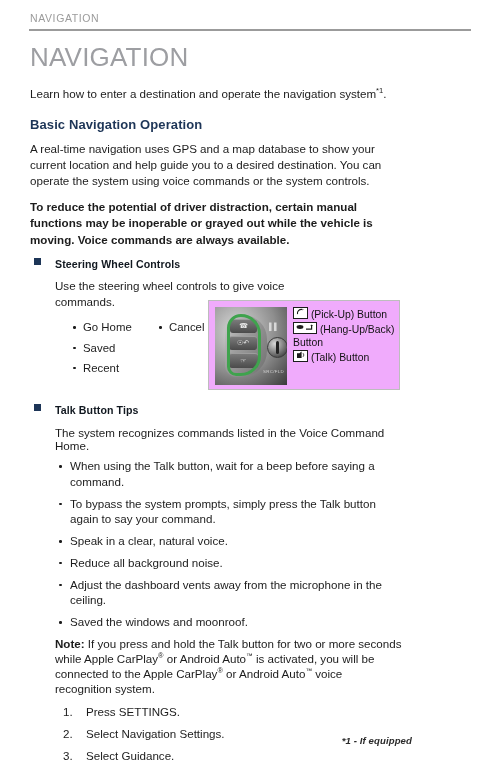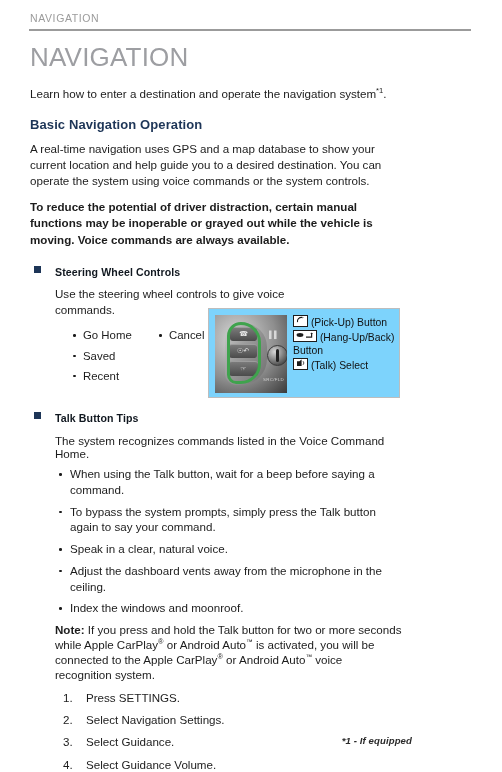--- a/index.html
+++ b/index.html
@@ -79,21 +79,21 @@
     color: #1c1c1c;
   }
   p.body.bold {
     font-weight: bold;
     margin-top: 10px;
   }
 
   
   .sq-item {
     position: relative;
-    margin-top: 14px;
+    margin-top: 6px;
   }
   .sq-marker {
     position: absolute;
     left: 4px;
     top: 4px;
     width: 7px;
     height: 7px;
     background: #1d3557;
   }
   .sq-label {
@@ -152,21 +152,21 @@
     border-radius: 50%;
   }
 
   
   .figure {
     position: absolute;
     right: 2px;
     top: 22px;
     width: 192px;
     height: 90px;
-    background: #7dd3fc;
+    background: #f0abfc;
     border: 1px solid #bdbdbd;
     box-sizing: border-box;
   }
   .fig-photo {
     position: absolute;
     left: 6px;
     top: 6px;
     width: 72px;
     height: 78px;
     background:
@@ -424,39 +424,40 @@
         <div class="legend-row">
           <span>Button</span>
         </div>
         <div class="legend-row">
           <span class="gbox">
             <svg width="9" height="8" viewBox="0 0 9 8">
               <path d="M1 7 L1 2.2 L3.4 2.2 L5.6 0.6 L5.6 7 Z" fill="#1c1c1c"></path>
               <path d="M7 2.2 C8 3.4 8 4.6 7 5.8" stroke="#1c1c1c" stroke-width="0.8" fill="none"></path>
             </svg>
           </span>
-          <span>(Talk) Select</span>
+          <span>(Talk) Button</span>
         </div>
       </div>
     </div>
   </div>
 
   <div class="sq-item" style="margin-top:20px;">
     <span class="sq-marker"></span>
     <span class="sq-label">Talk Button Tips</span>
   </div>
 
   <div class="tip-intro">The system recognizes commands listed in the Voice Command Home.</div>
 
   <ul class="tips">
     <li>When using the Talk button, wait for a beep before saying a command.</li>
     <li>To bypass the system prompts, simply press the Talk button again to say your command.</li>
     <li>Speak in a clear, natural voice.</li>
+    <li>Reduce all background noise.</li>
     <li>Adjust the dashboard vents away from the microphone in the ceiling.</li>
-    <li>Index the windows and moonroof.</li>
+    <li>Saved the windows and moonroof.</li>
   </ul>
 
   <div class="note"><b>Note</b><b>:</b><span> If you press and hold the Talk button for two or more seconds while Apple CarPlay</span><span class="reg">®</span><span> or Android Auto</span><span class="tm">™</span><span> is activated, you will be connected to the Apple CarPlay</span><span class="reg">®</span><span> or Android Auto</span><span class="tm">™</span><span> voice recognition system.</span></div>
 
 
   <ol class="steps">
     <li>Press SETTINGS.</li>
     <li>Select Navigation Settings.</li>
     <li>Select Guidance.</li>
     <li>Select Guidance Volume.</li>

